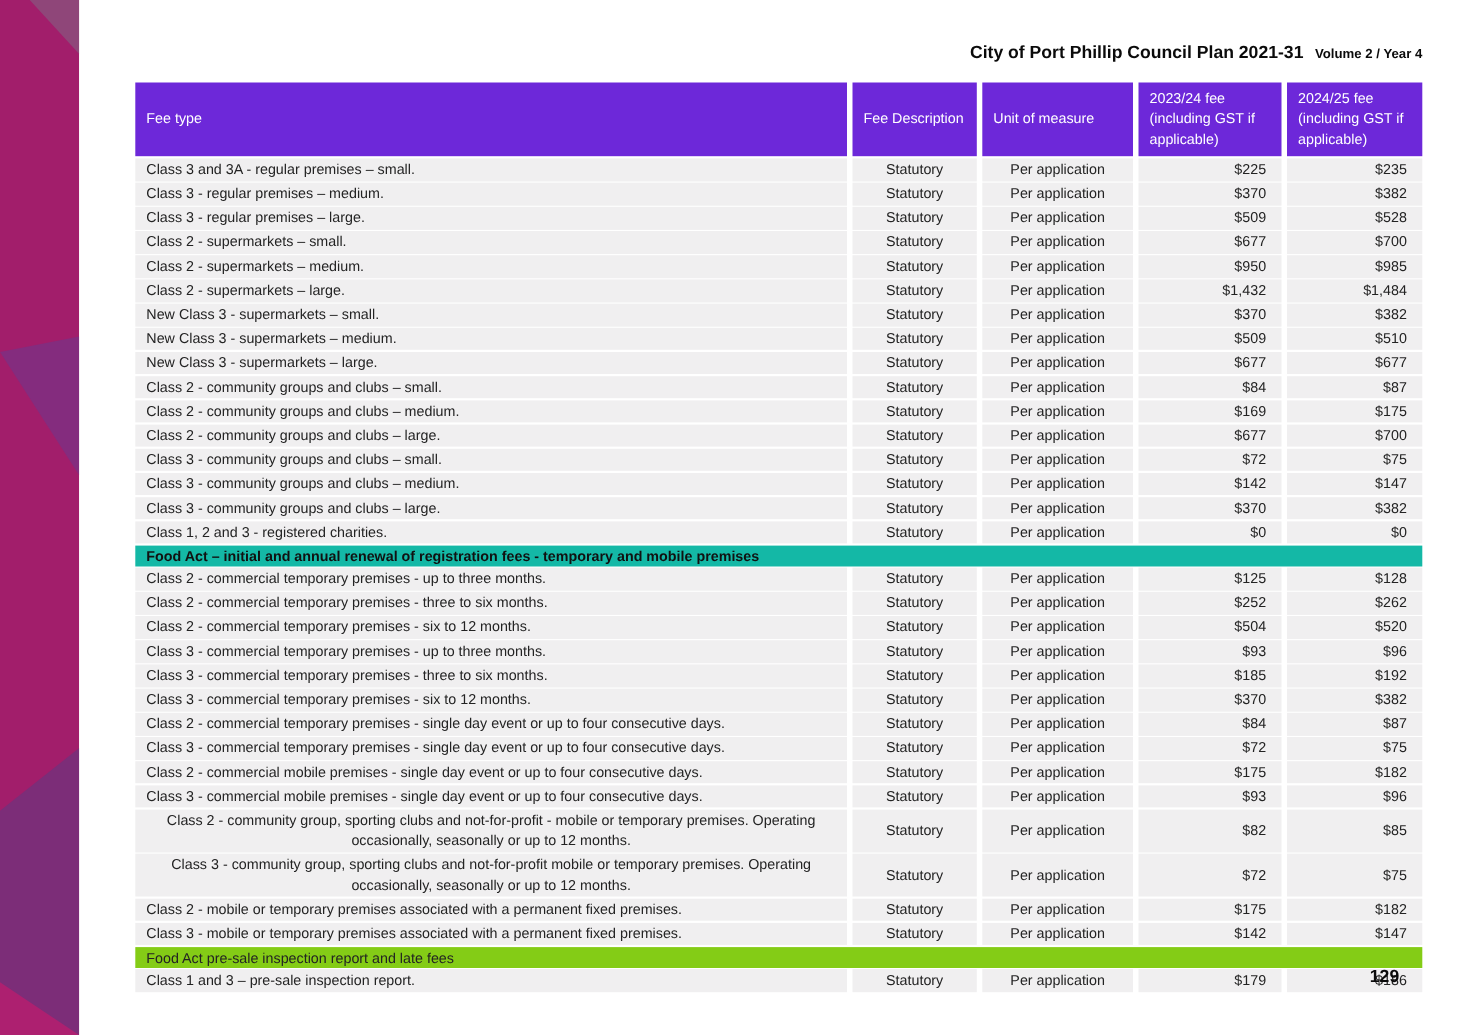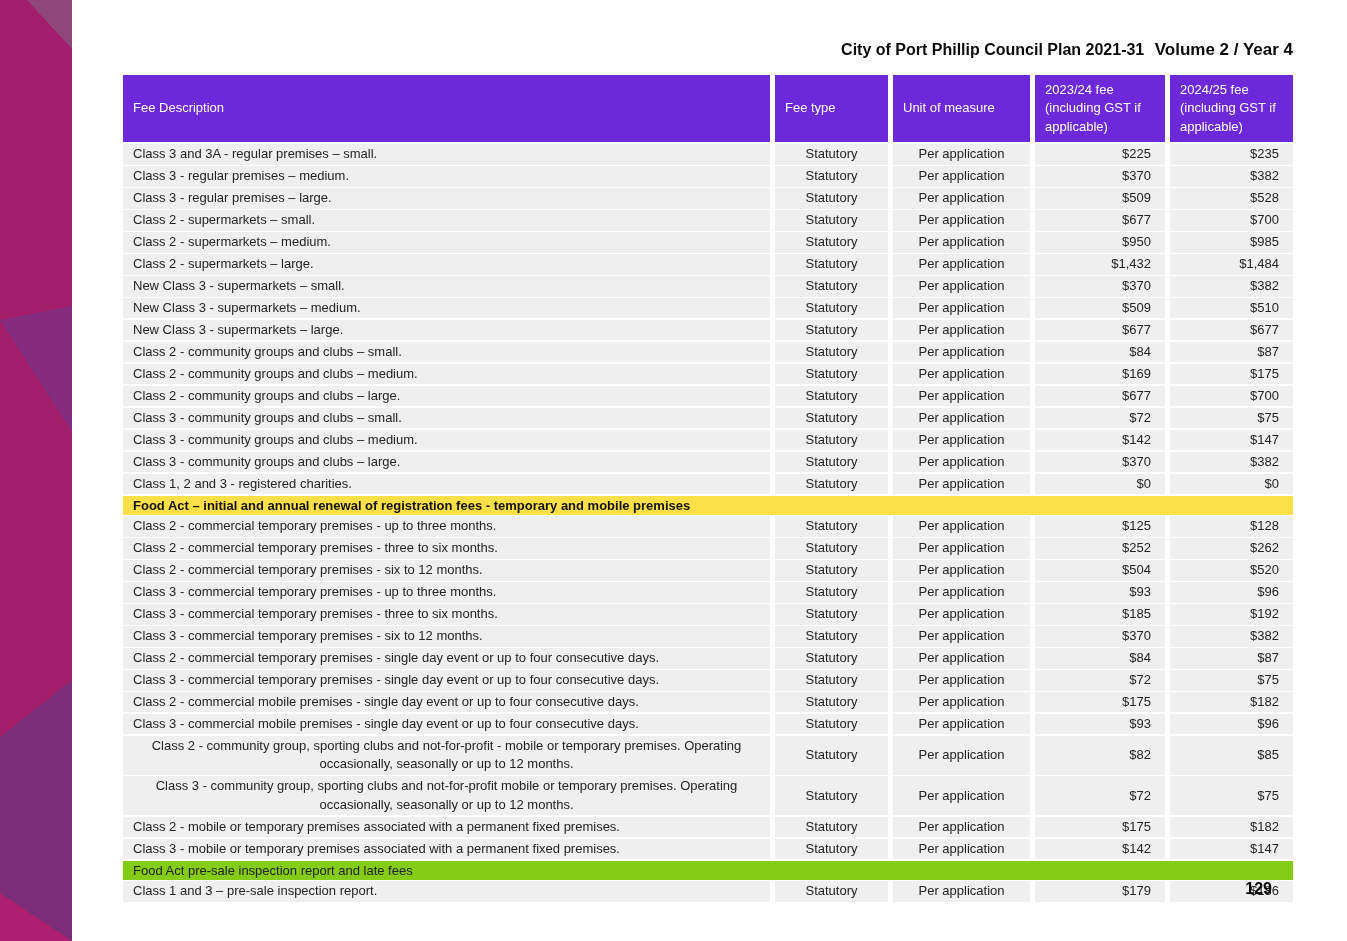--- a/index.html
+++ b/index.html
@@ -7,37 +7,37 @@
   body { font-family:"Liberation Sans", sans-serif; background:#ffffff; position:relative; overflow:hidden; }
 
   .page { position:absolute; inset:0; background:#ffffff; }
 
   
   .side-strip { position:absolute; left:0; top:0; width:72px; height:941px; }
 
   
   .doc-header { position:absolute; top:40px; right:54px; white-space:nowrap; color:#0b0b0b; }
   .doc-header .t1 { font-size:16px; font-weight:bold; }
-  .doc-header .t2 { font-size:17px; font-weight:bold; margin-left:6px; }
+  .doc-header .t2 { font-size:12px; font-weight:bold; margin-left:6px; }
 
   
   .fee-table { position:absolute; left:123px; top:75px; width:1170px; }
   .grid-row { display:grid; grid-template-columns:647px 113px 137px 130px 123px; column-gap:5px; margin-bottom:1.5px; }
 
   .thead .th { background:#6d28d9; color:#ffffff; font-size:13px; line-height:1.42;
                display:flex; align-items:center; padding:6px 8px 6px 10px; min-height:65px; }
   .thead { margin-bottom:2px; }
 
   .cell { background:#f0eff0; color:#232323; font-size:13px; line-height:1.42;
           display:flex; align-items:center; min-height:19.3px; padding:1px 0; }
   .cell.desc { padding-left:10px; padding-right:10px; text-align:center; }
   .cell.ctr  { justify-content:center; }
   .cell.num  { justify-content:flex-end; padding-right:14px; }
 
-  .section-row { grid-column:1 / -1; background:#fde047; font-weight:bold; color:#111;
+  .section-row { grid-column:1 / -1; background:#14b8a6; font-weight:bold; color:#111;
                  font-size:13px; display:flex; align-items:center; min-height:19.3px; padding-left:10px; }
   .section-plain-row { grid-column:1 / -1; background:#84cc16; font-weight:normal; color:#232323;
                  font-size:13px; display:flex; align-items:center; min-height:19.3px; padding-left:10px; }
 
   .page-number { position:absolute; top:880px; right:75px; font-size:16px; font-weight:bold; color:#0b0b0b; }
 </style>
 </head>
 <body>
 
 <div class="page">
@@ -52,22 +52,22 @@
     </svg>
   </div>
 
   <div class="doc-header">
     <span class="t1">City of Port Phillip Council Plan 2021-31</span>
     <span class="t2">Volume 2 / Year 4</span>
   </div>
 
   <div class="fee-table">
     <div class="grid-row thead">
+      <div class="th">Fee type</div>
       <div class="th">Fee Description</div>
-      <div class="th">Fee type</div>
       <div class="th">Unit of measure</div>
       <div class="th">2023/24 fee (including GST if applicable)</div>
       <div class="th">2024/25 fee (including GST if applicable)</div>
     </div>
     <div id="table-body">
         <div class="grid-row">
           <div class="cell desc">Class 3 and 3A - regular premises – small.</div>
           <div class="cell ctr">Statutory</div>
           <div class="cell ctr">Per application</div>
           <div class="cell num">$225</div>

